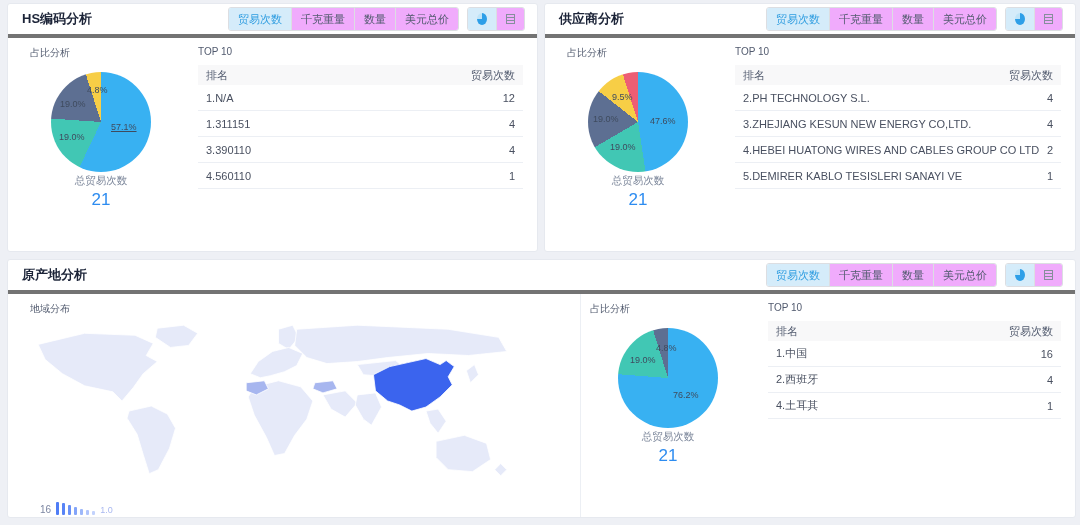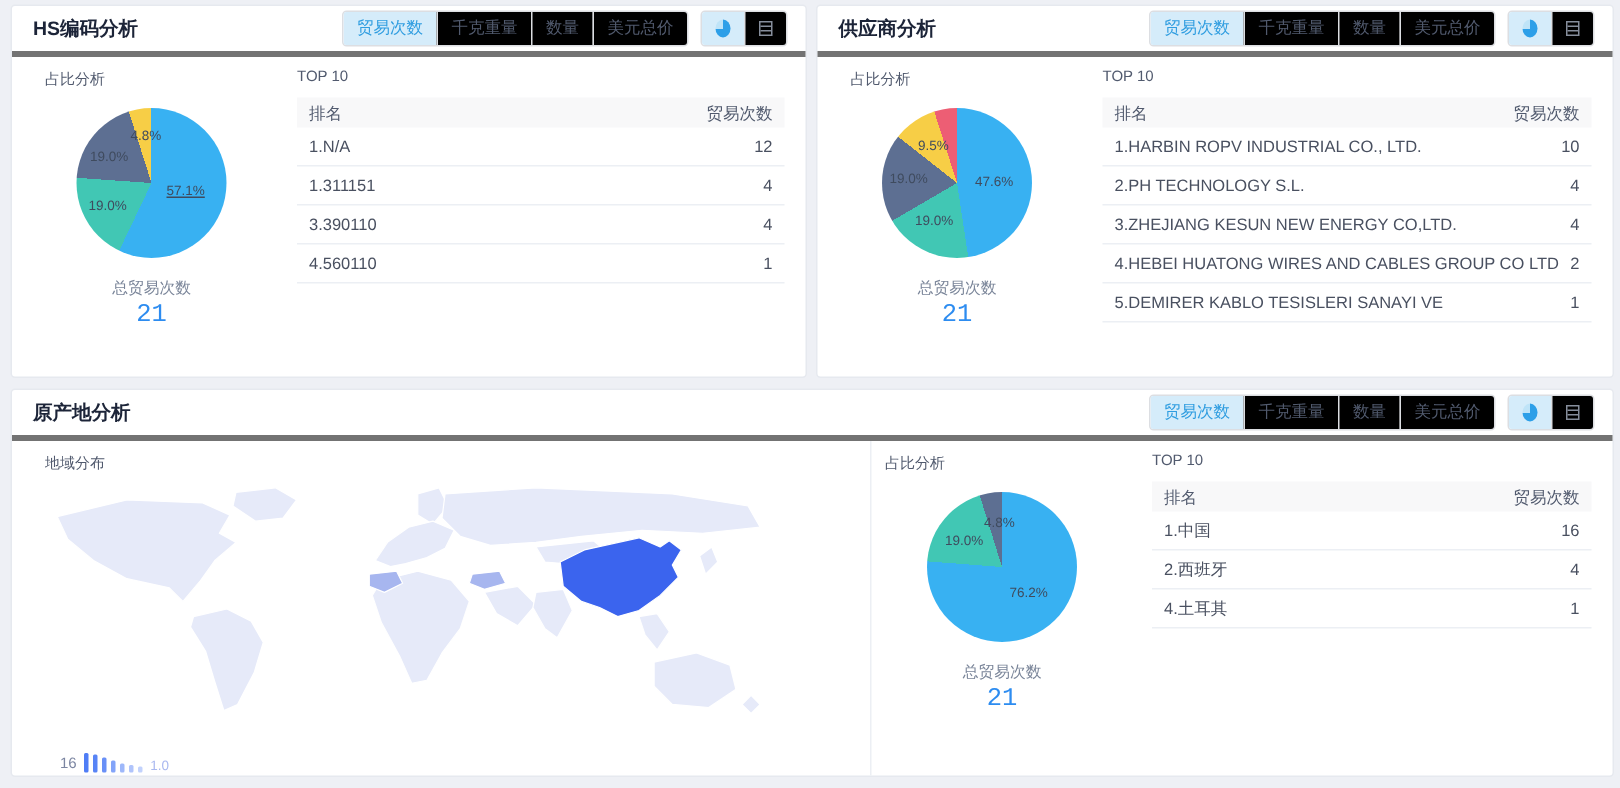--- a/index.html
+++ b/index.html
@@ -8,38 +8,38 @@
 
   .card { position:absolute; background:#fff; border:1px solid #e6e9ef; border-radius:3px; }
   #card-hs { left:7px; top:3px; width:531px; height:249px; }
   #card-supplier { left:544px; top:3px; width:532px; height:249px; }
   #card-origin { left:7px; top:259px; width:1069px; height:259px; }
 
   .card-header { height:34px; display:flex; align-items:center; justify-content:space-between; padding:0 12px 0 14px; border-bottom:4px solid #737373; }
   .card-title { font-size:13px; font-weight:bold; color:#1c2438; }
   .controls { display:flex; align-items:center; gap:8px; }
   .btn-group { display:flex; border:1px solid #dcdee2; border-radius:3px; overflow:hidden; background:#fff; }
-  .btn { height:22px; padding:0 9px; font-size:11px; line-height:20px; color:#515a6e; background:#000000; border:none; cursor:pointer; font-family:inherit; white-space:nowrap; }
+  .btn { height:22px; padding:0 9px; font-size:11px; line-height:20px; color:#515a6e; background:#f0abfc; border:none; cursor:pointer; font-family:inherit; white-space:nowrap; }
   .btn + .btn { border-left:1px solid #dcdee2; }
   .btn.active { background:#d5ecfa; color:#2f9de0; }
   .icon-btn { width:28px; display:flex; align-items:center; justify-content:center; }
   .icon-pie-glyph { width:12px; height:12px; border-radius:50%; background:conic-gradient(#2d9fe8 0 265deg, #bfe4f8 265deg 360deg); display:inline-block; }
   .icon-table-glyph { width:12px; height:10px; border:1px solid #868e9c; display:inline-block;
       background-image:linear-gradient(#868e9c,#868e9c),linear-gradient(#868e9c,#868e9c);
       background-size:100% 1px; background-position:0 2px,0 5px; background-repeat:no-repeat; }
 
   .card-body { display:flex; }
   .sub-label { font-size:10px; color:#515a6e; }
 
   .share-block { width:186px; padding-top:8px; }
   .share-block .sub-label { margin-left:22px; }
   .pie-wrap { width:110px; margin:12px auto 0; position:relative; }
   .pie { width:100px; height:100px; margin:0 auto; border-radius:50%; position:relative; }
   .plabel { position:absolute; font-size:9px; color:#3f4b5e; white-space:nowrap; }
-  .total { text-align:center; margin-top:13px;font-family:Liberation Mono, monospace; }
+  .total { text-align:center; margin-top:2px; }
   .total-label { font-size:10.5px; color:#7a8599; }
   .total-value { font-size:17px; color:#2d8cf0; margin-top:2px; }
 
   .top-block { flex:1; padding:8px 14px 0 4px; }
   .dtable { margin-top:8px; width:100%; font-size:11px; }
   .trow, .thead { display:flex; justify-content:space-between; align-items:center; padding:0 8px; }
   .thead { background:#f8f8f9; height:20px; color:#515a6e; }
   .trow { height:26px; border-bottom:1px solid #eceff4; }
   .tval { text-align:right; }
 
@@ -159,24 +159,20 @@
         <div class="total-value">21</div>
       </div>
     </div>
     <div class="top-block">
       <div class="sub-label">TOP 10</div>
       <div class="dtable">
         <div class="thead">
           <span class="tname">排名</span>
           <span class="tval">贸易次数</span>
         </div>
-        <div class="trow">
-            <span class="tname">1.HARBIN ROPV INDUSTRIAL CO., LTD.</span>
-            <span class="tval">10</span>
-          </div>
         <div class="trow">
             <span class="tname">2.PH TECHNOLOGY S.L.</span>
             <span class="tval">4</span>
           </div>
         <div class="trow">
             <span class="tname">3.ZHEJIANG KESUN NEW ENERGY CO,LTD.</span>
             <span class="tval">4</span>
           </div>
         <div class="trow">
             <span class="tname">4.HEBEI HUATONG WIRES AND CABLES GROUP CO LTD</span>

